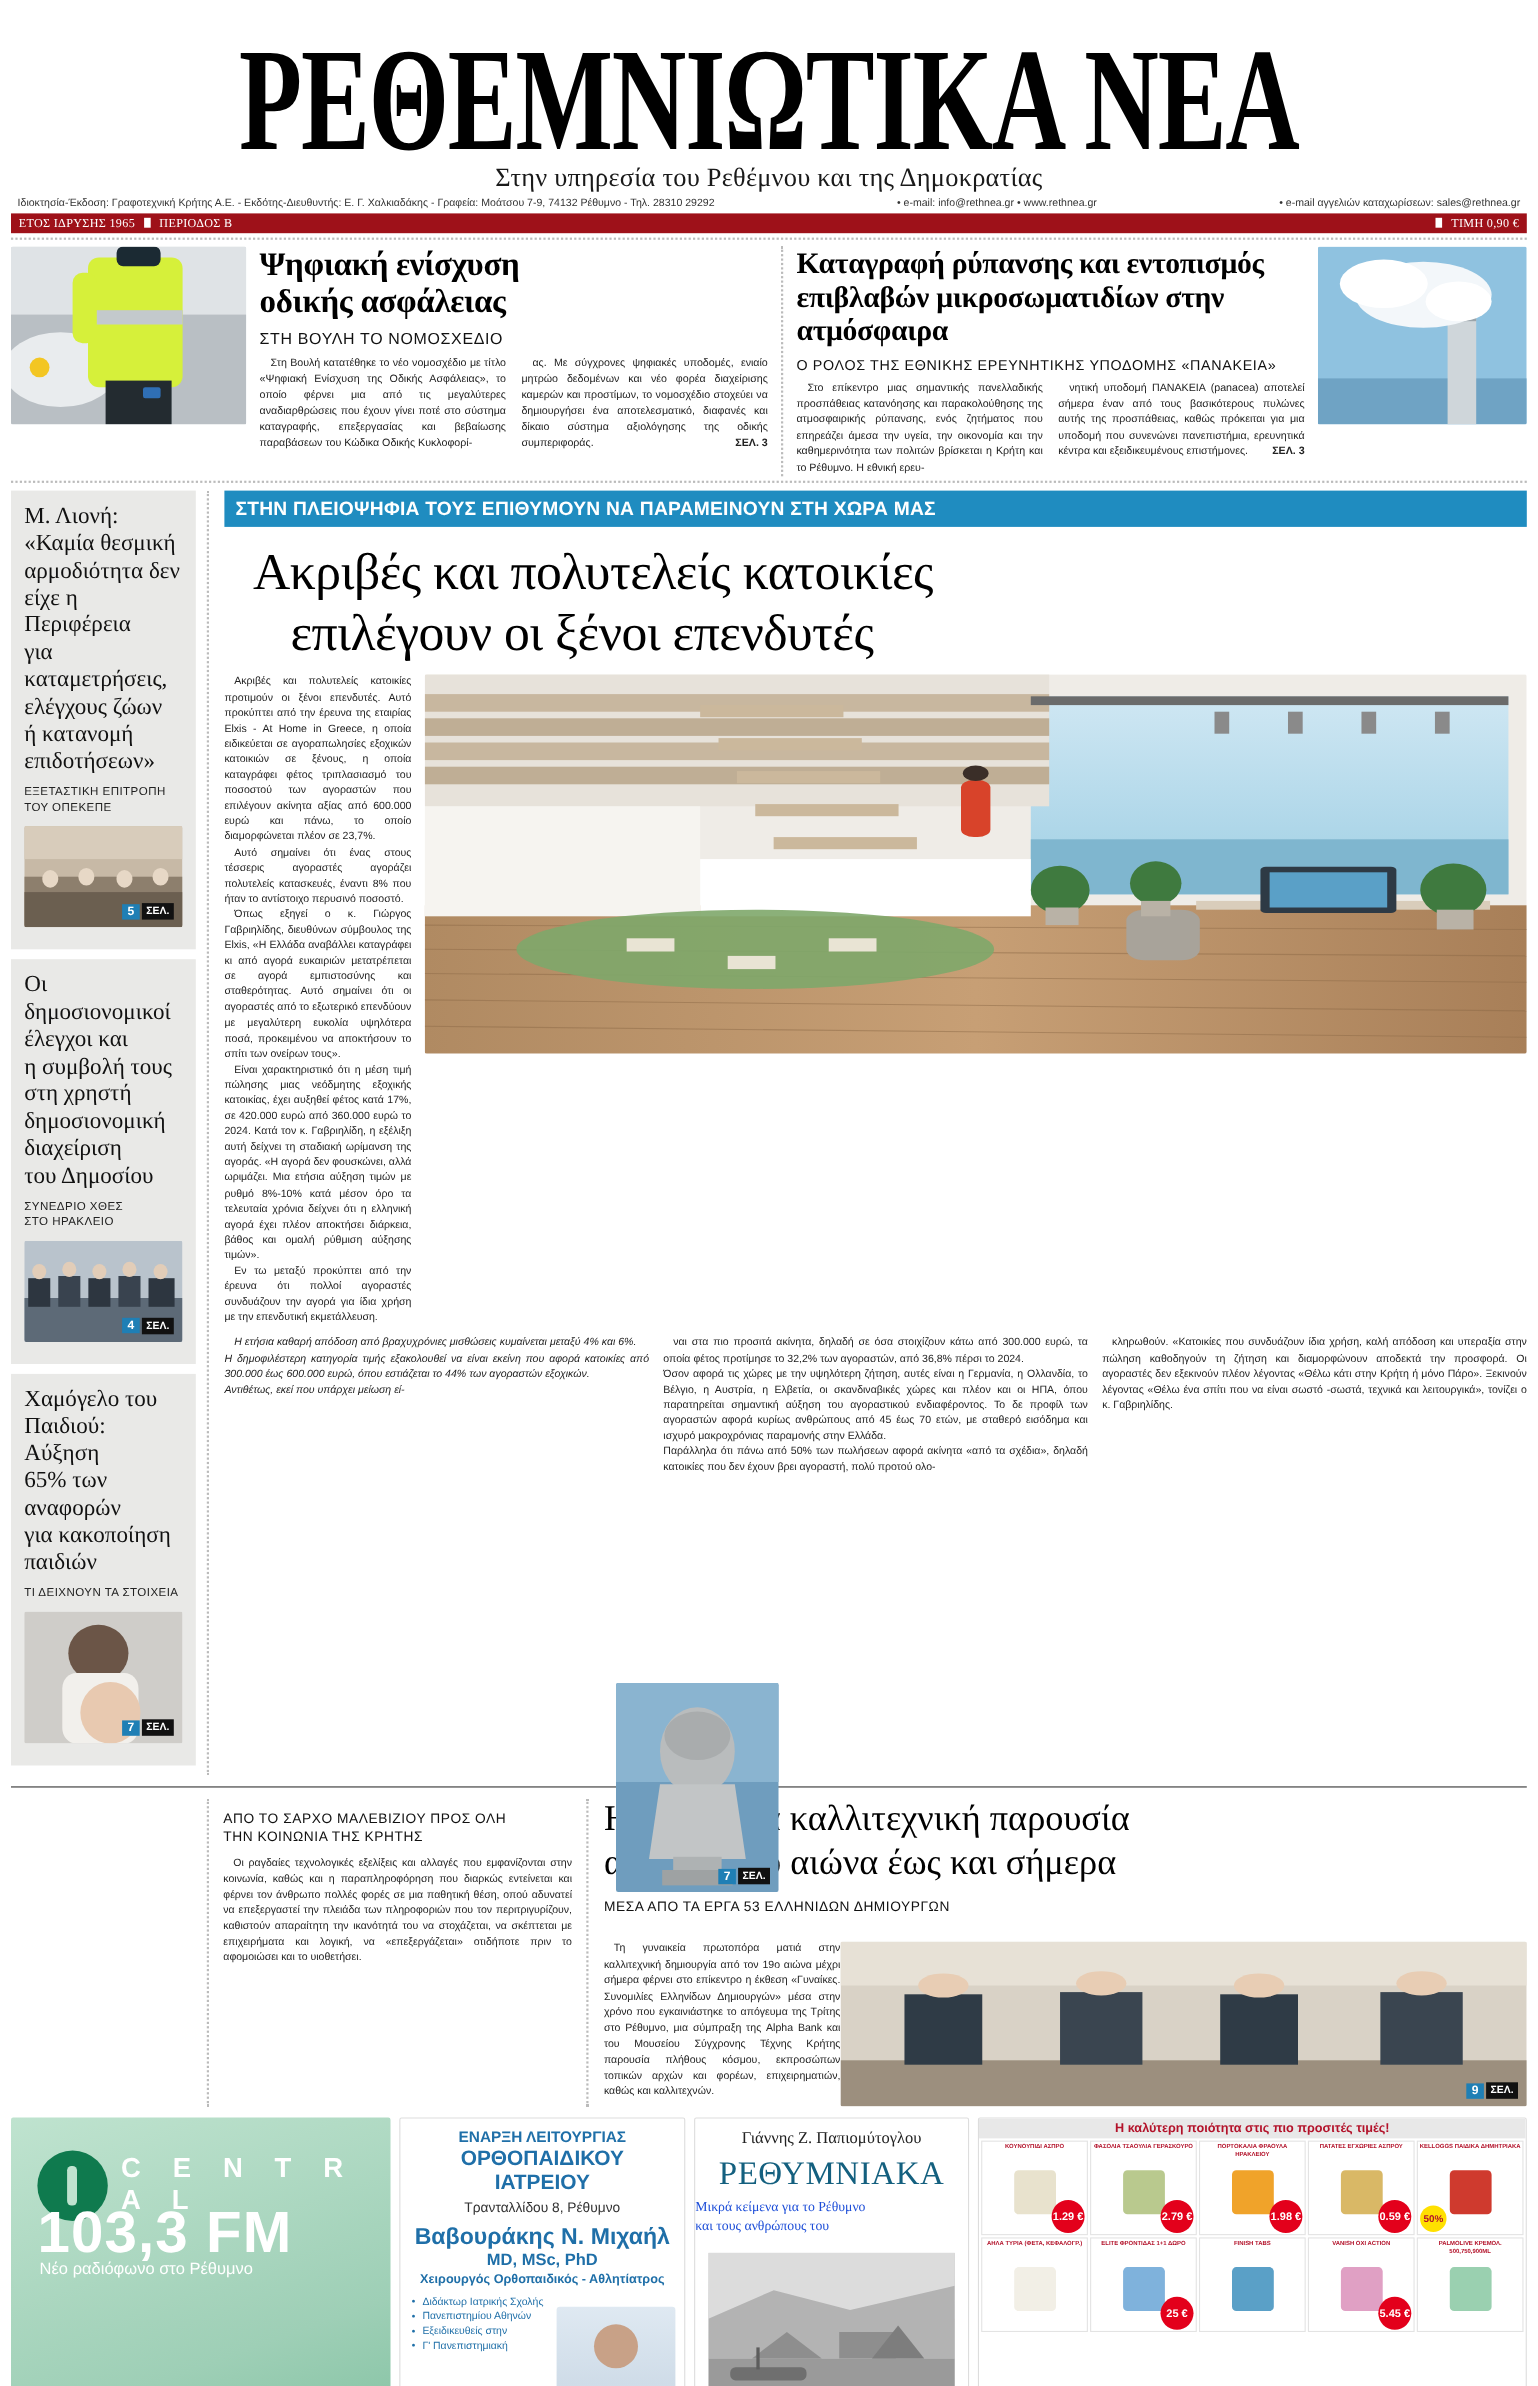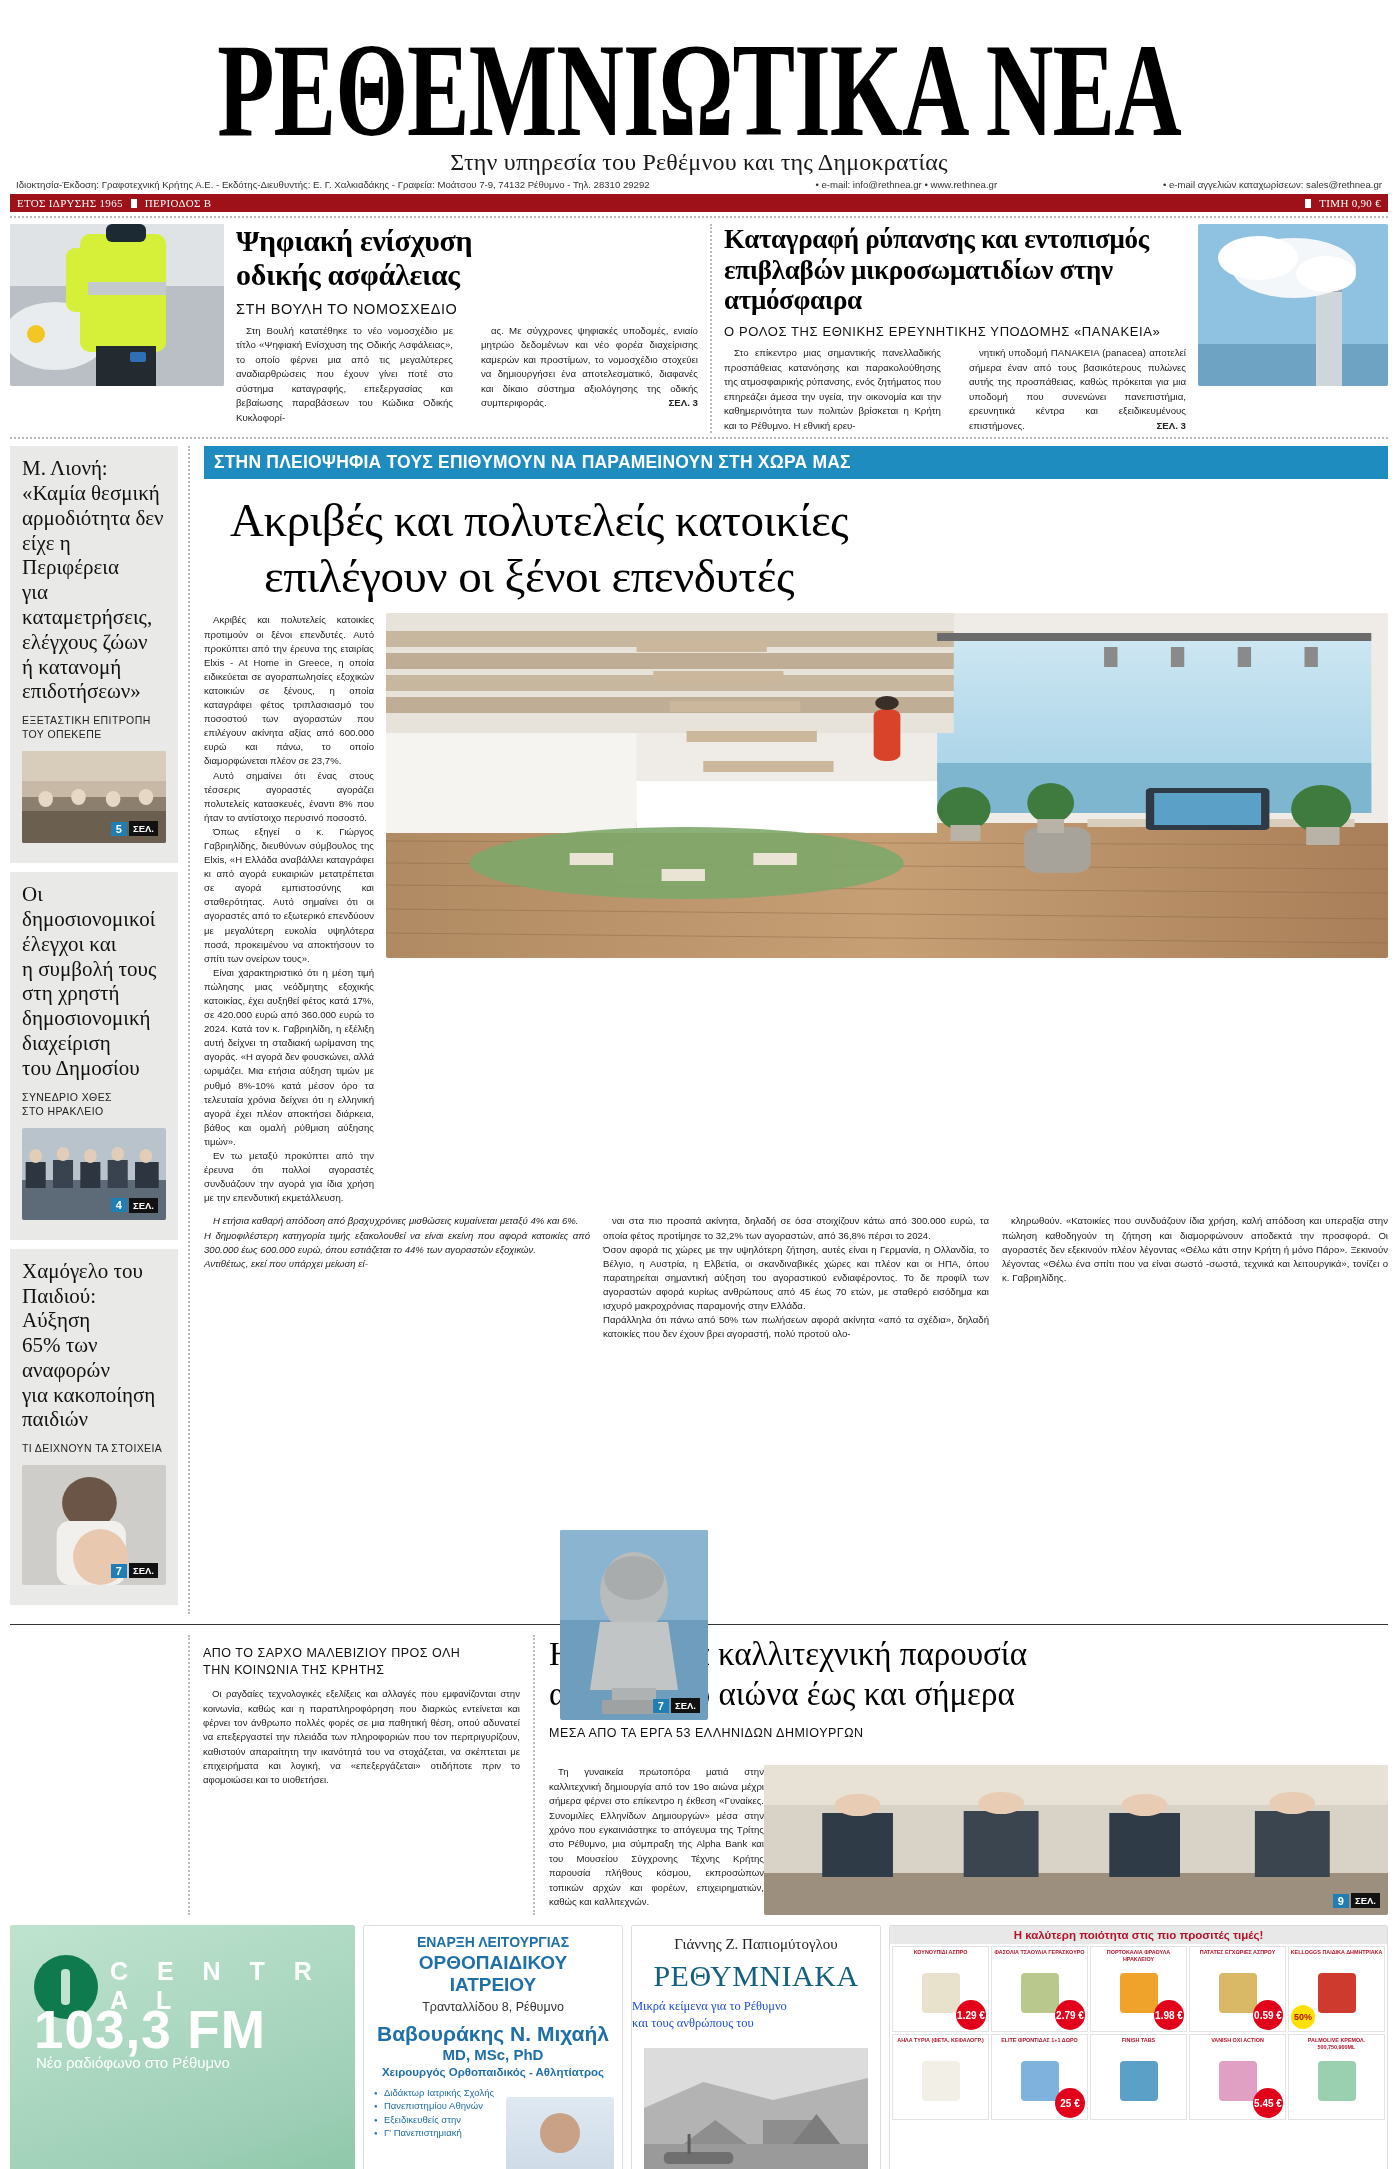--- a/index.html
+++ b/index.html
@@ -54,21 +54,21 @@
   .top-stories { display:flex; gap:0; margin-top:6px; }
   .ts-photo { width:214px; flex:none; }
   .ts-photo .ph { width:100%; height:162px; border-radius:2px; overflow:hidden; position:relative;}
   .ts-block { flex:1; padding:0 12px; }
   .ts-block.first { border-right:2px dotted #bbb; }
   .ts-head {
     font-family:"Liberation Serif", serif; font-weight:700;
     font-size:30px; line-height:1.12; letter-spacing:-.3px; color:#000;
   }
   .ts-kicker { font-size:14.5px; letter-spacing:.6px; margin:9px 0 7px 0; color:#111;}
-  .ts-cols { display:flex; gap:28px; }
+  .ts-cols { display:flex; gap:14px; }
   .ts-cols p {
     font-size:9.7px; line-height:1.5; text-align:justify; flex:1;
     text-indent:10px; color:#222;
   }
   .sel { font-weight:700; float:right; }
   .ts-photo2 { width:190px; flex:none; }
   .ts-photo2 .ph { width:100%; height:162px; border-radius:2px; overflow:hidden;}
 
   
   .main-grid { display:flex; margin-top:7px; }

